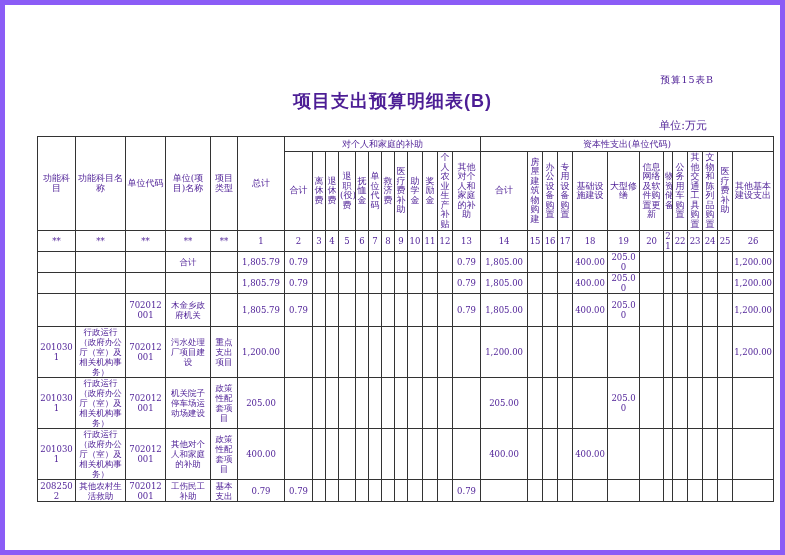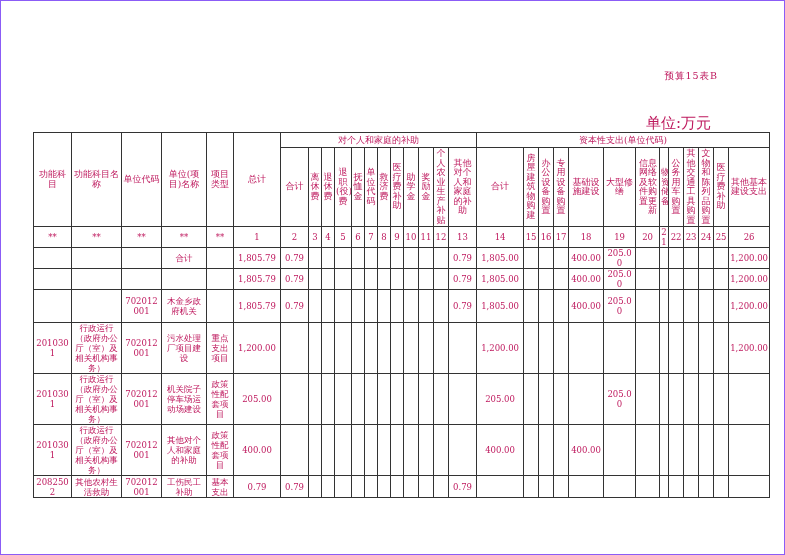--- a/index.html
+++ b/index.html
@@ -1,73 +1,74 @@
 <!DOCTYPE html>
 <html><head>
 <meta charset="utf-8">
 <style>
   html,body{margin:0;padding:0;background:#ffffff;}
   *{box-sizing:border-box;}
   .page{
     position:relative;
     width:785px;height:555px;
     background:#ffffff;
-    border:1px solid #8b5cf6;
+    border:5px solid #8b5cf6;
     overflow:hidden;
     font-family:"DejaVu Serif","Liberation Serif",serif;
-    color:#be185d;
+    color:#4c1d95;
   }
   .corner-label{
     position:absolute;top:69px;right:66px;
     font-size:9.5px;letter-spacing:1px;
   }
   .doc-title{
     position:absolute;top:84px;left:0;width:100%;
     margin:0;text-align:center;
     font-family:"Liberation Sans","DejaVu Sans",sans-serif;
     font-size:18px;font-weight:700;letter-spacing:1px;
   }
   .unit-label{
     position:absolute;top:113px;right:73px;
-    font-size:15px;
+    font-size:11px;
   }
   .table-wrap{position:absolute;top:131px;left:32px;}
   table{
     border-collapse:collapse;table-layout:fixed;width:722px;
   }
   th,td{
     border:1px solid #333;
     font-weight:normal;
     text-align:center;vertical-align:middle;
     overflow:hidden;
     word-break:break-all;
   }
   th{font-size:9px;line-height:9.5px;padding:1px 1px;}
   td{font-size:8.5px;line-height:10px;padding:0 1px;}
   thead tr.r-groups{height:15px;}
   thead tr.r-groups th.band{font-size:9px;line-height:13px;padding:0;}
   thead tr.r-sub{height:71px;}
   thead tr.r-index{height:16px;}
   
   #subheader-row th:nth-child(12){padding:0 4px;}  
-  #subheader-row th:nth-child(19){padding:0 2px;text-align:right;}  
+  #subheader-row th:nth-child(19){padding:0 2px;}  
   #subheader-row th:nth-child(25){padding:0;}      
   tbody tr:nth-child(1){height:16px;}
   tbody tr:nth-child(2){height:16px;}
   tbody tr:nth-child(3){height:33px;}
   tbody tr:nth-child(4){height:48px;}
   tbody tr:nth-child(5){height:49px;}
   tbody tr:nth-child(6){height:48px;}
   tbody tr:nth-child(7){height:22px;margin-left:48px;}
 </style>
 </head>
 <body>
 
 <div class="page">
   <div class="corner-label">预算15表B</div>
+  <h1 class="doc-title">项目支出预算明细表(B)</h1>
   <div class="unit-label">单位:万元</div>
 
   <div class="table-wrap">
     <table>
       <colgroup>
         <col style="width:38px">
           <col style="width:50px">
           <col style="width:40px">
           <col style="width:45px">
           <col style="width:27px">

